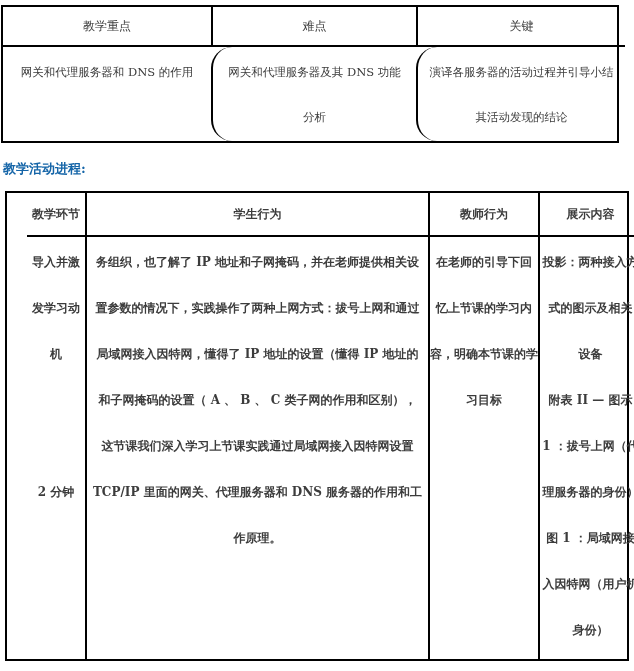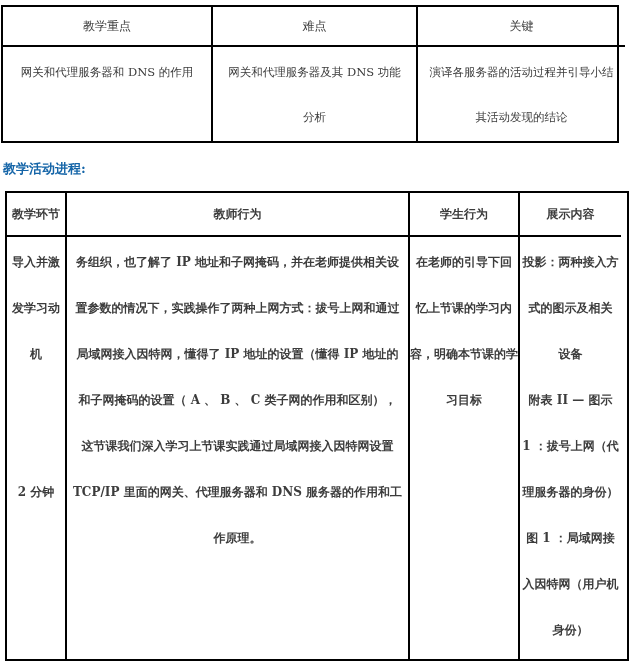--- a/index.html
+++ b/index.html
@@ -24,37 +24,38 @@
     grid-template-rows:40px 94px;
     background:#ffffff;
   }
   .t1 .cell{border-left:2px solid var(--border);overflow:hidden;}
   .t1 .cell.first{border-left:none;}
   .t1 .cell.hdr{
     border-bottom:2px solid var(--border);
     display:flex;align-items:center;justify-content:center;
     font-size:12px;
   }
-  .t1 .cell.bod{padding-top:3px;font-size:11.5px;}
+  .t1 .cell.bod{padding-top:3px;font-size:11.5px;border-radius:21px;}
   .t1 .line{line-height:45px;}
   
   .section-title{
     margin:16px 0 12px 3px;
     font-size:13px;line-height:20px;
     font-weight:bold;color:var(--heading);
   }
   
   .t2{
     margin-left:5px;
     width:624px;
     border:2px solid var(--border);
     display:grid;
     grid-template-columns:58px 343px 110px 103px;
     grid-template-rows:44px 422px;
     background:#ffffff;
+    padding-left:20px;
   }
   .t2 .cell{border-left:2px solid var(--border);overflow:hidden;}
   .t2 .cell.first{border-left:none;}
   .t2 .cell.hdr{
     border-bottom:2px solid var(--border);
     display:flex;align-items:center;justify-content:center;
     font-size:12px;font-weight:bold;
   }
   .t2 .cell.bod{padding-top:2px;font-size:12px;font-weight:bold;}
   .t2 .line{line-height:46px;}
@@ -81,22 +82,22 @@
   <div class="cell bod">
       <div class="line">演译各服务器的活动过程并引导小结</div>
       <div class="line">其活动发现的结论</div>
     </div>
 </div>
 
 <div class="section-title">教学活动进程:</div>
 
 <div class="t2">
   <div class="cell hdr first">教学环节</div>
+  <div class="cell hdr">学生行为</div>
   <div class="cell hdr">教师行为</div>
-  <div class="cell hdr">学生行为</div>
   <div class="cell hdr">展示内容</div>
   <div class="cell bod first">
       <div class="line">导入并激</div>
       <div class="line">发学习动</div>
       <div class="line">机</div>
       <div class="line">&nbsp;</div>
       <div class="line">&nbsp;</div>
       <div class="line">2 分钟</div>
     </div>
   <div class="cell bod">

